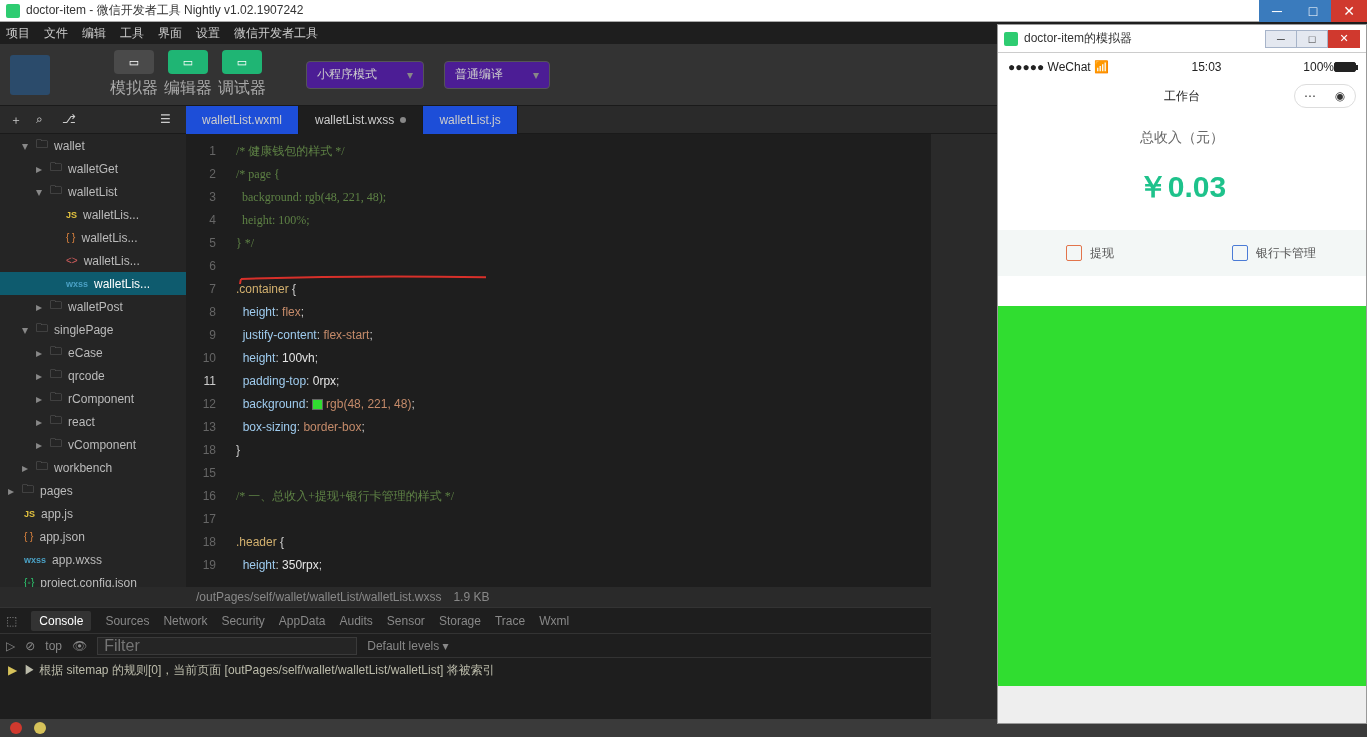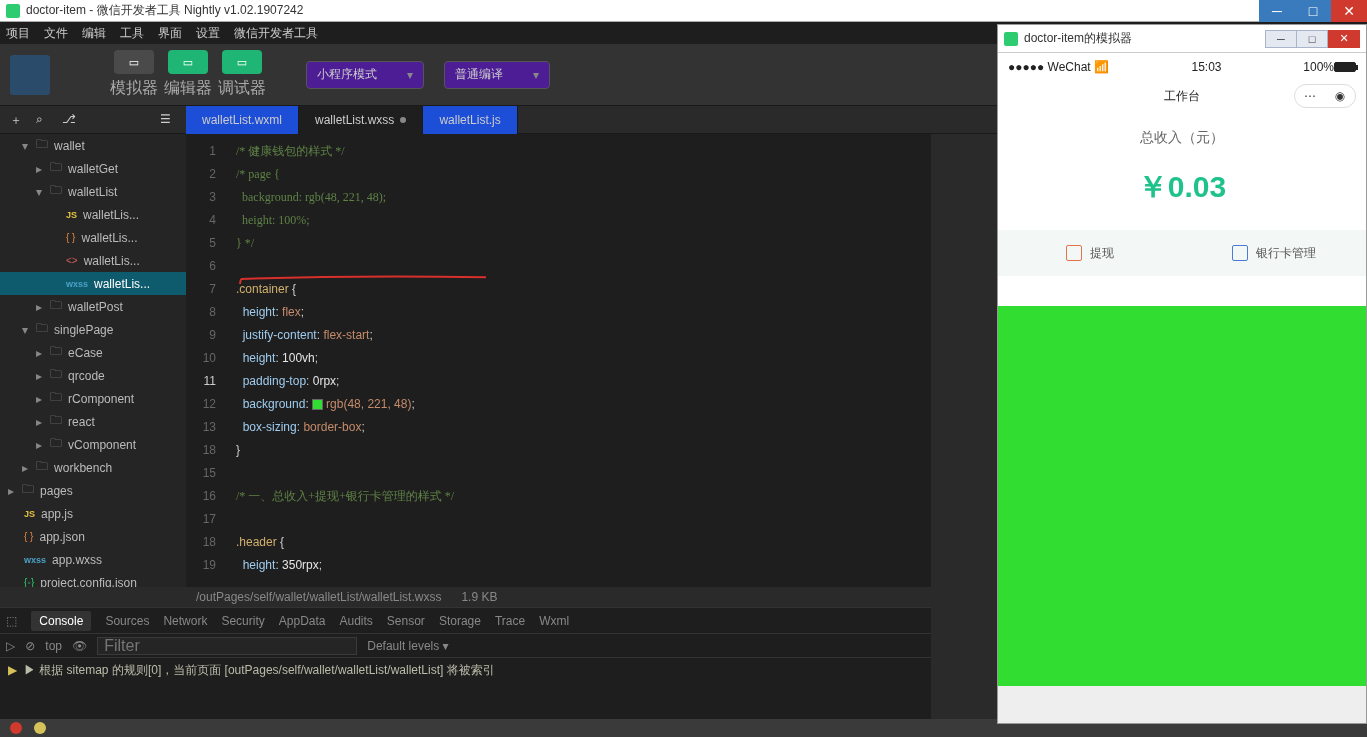--- a/index.html
+++ b/index.html
@@ -65,21 +65,21 @@
 .tok-prop { color:#9fccef; }
 .tok-val { color:#c58b6a; }
 .tok-punc { color:#ccc; }
 .tok-num { color:#e5e5e5; }
 .color-sw { display:inline-block; width:11px; height:11px; background:rgb(48,221,48); border:1px solid #666; vertical-align:middle; margin-right:3px; }
 
 
 .anno { position:absolute; left:0; top:0; right:0; bottom:0; pointer-events:none; }
 
 
-.filestatus { position:absolute; left:186px; right:436px; bottom:130px; height:20px; background:#2a2a2a; color:#888; display:flex; align-items:center; padding:0 10px; gap:20px; font-size:11px; }
+.filestatus { position:absolute; left:186px; right:436px; bottom:130px; height:20px; background:#2a2a2a; color:#888; display:flex; align-items:center; padding:0 10px; gap:12px; font-size:11px; }
 
 
 .devtools { position:absolute; left:0; right:436px; bottom:18px; height:112px; background:#1e1e1e; border-top:1px solid #333; }
 .dt-tabs { display:flex; height:26px; align-items:center; padding:0 6px; gap:14px; color:#888; border-bottom:1px solid #333; }
 .dt-tabs .act { color:#fff; background:#333; padding:3px 8px; border-radius:2px; }
 .dt-filter { display:flex; height:24px; align-items:center; padding:0 6px; gap:10px; color:#888; border-bottom:1px solid #333; font-size:11px; }
 .dt-filter input { background:#252525; border:1px solid #3a3a3a; color:#ccc; height:18px; padding:0 6px; flex:0 0 260px; font-size:16px; }
 .dt-log { padding:4px 8px; color:#bba; font-size:11px; font-family:Consolas,monospace; }
 .dt-log .y { color:#d6c25a; }
 

